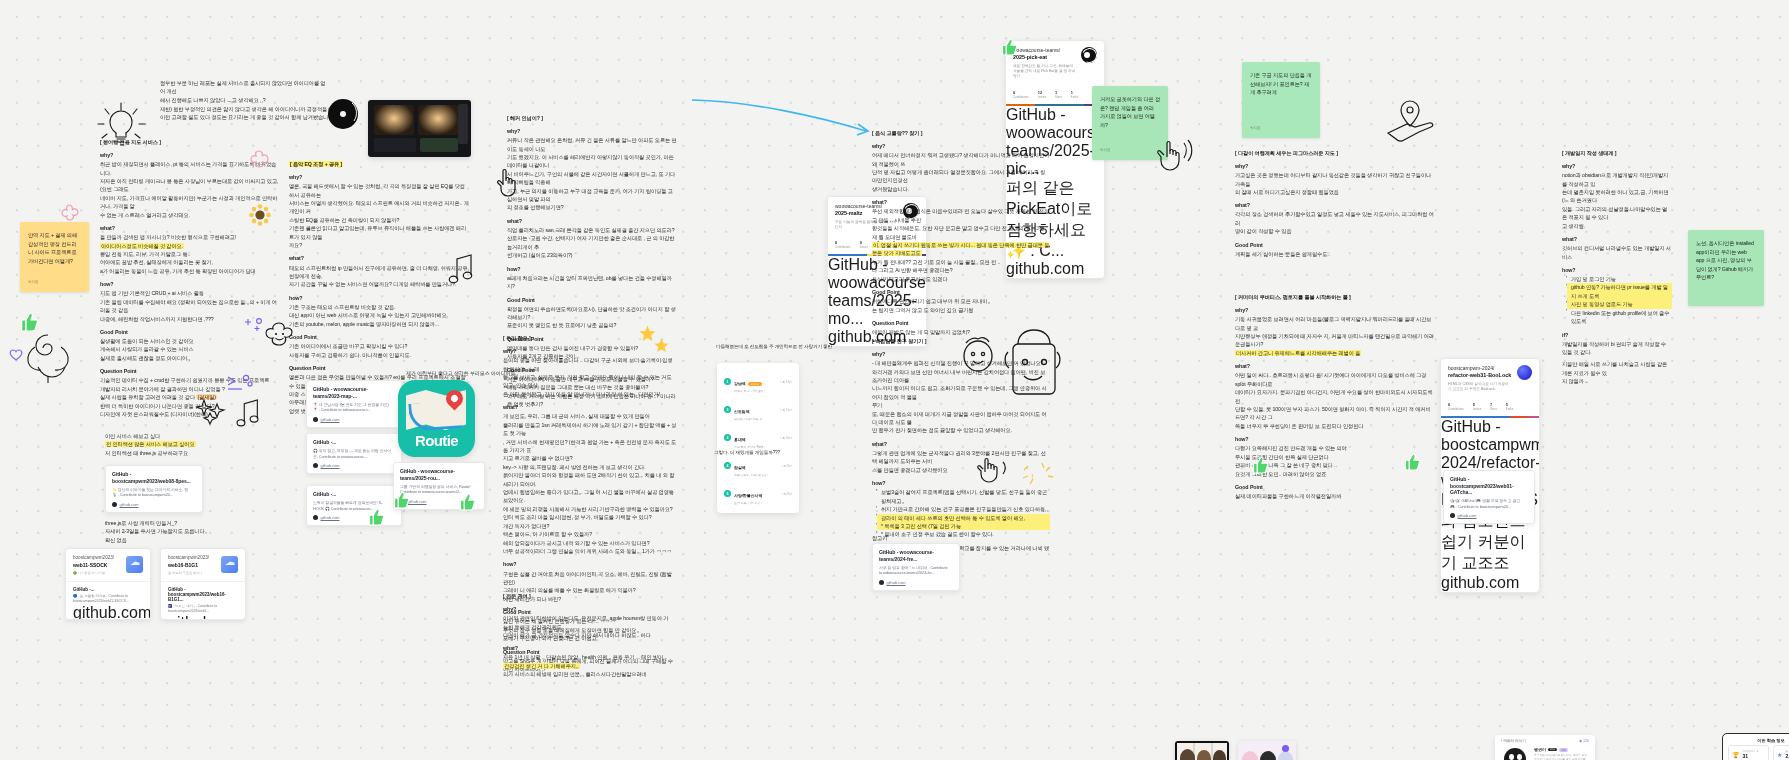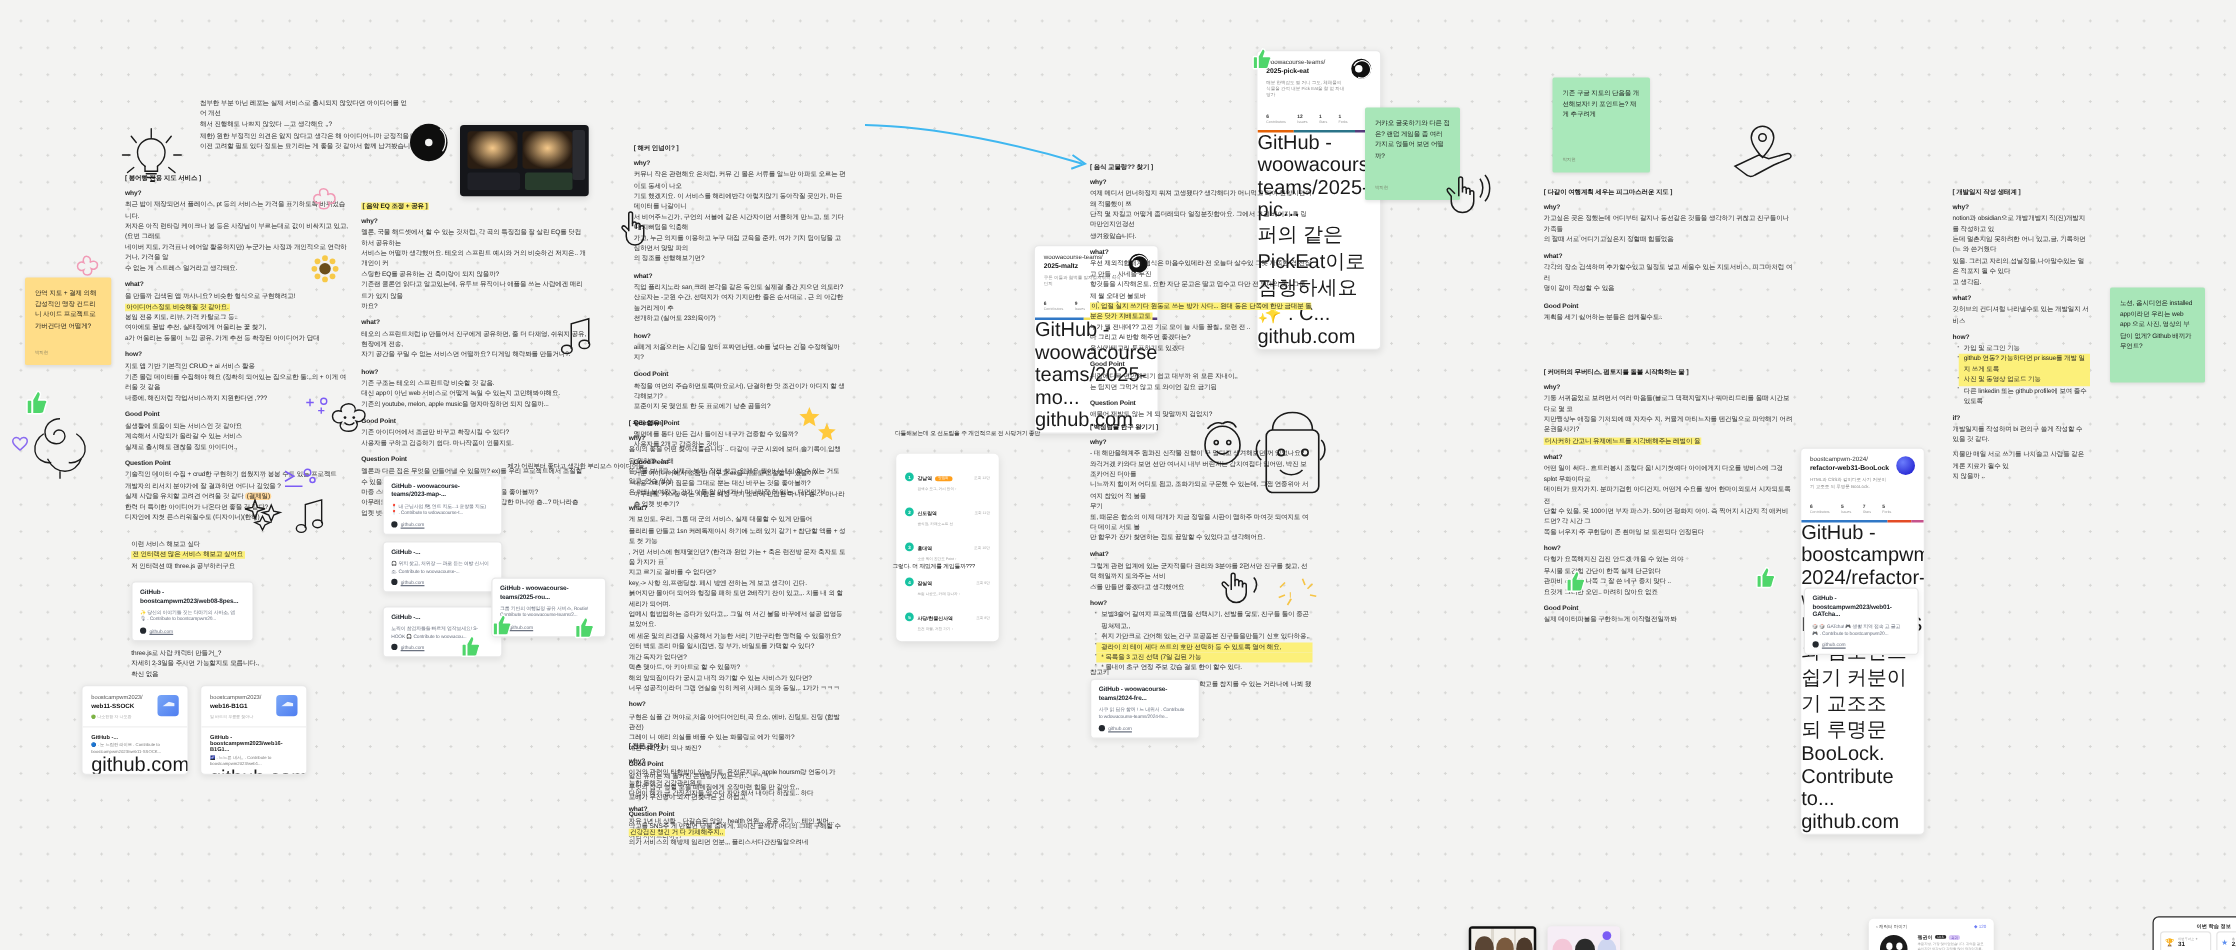--- a/index.html
+++ b/index.html
@@ -280,20 +280,28 @@
       <div class="title">GitHub -...</div>
       <div class="desc">노찍이 참검자들을 빠르게 업작보세요! S-</div>
       <div class="desc" style="margin-top:0">HOOK 🎧  Contribute to woowacou...</div>
       <div class="dom">
           <span class="gh"></span>
           <a>github.com</a>
         </div>
     </div>
   </div>
 
+  <div class="abs" style="left:398px; top:380px; width:74px;">
+    <div class="routie">
+      <div class="map"></div>
+      <div class="road"></div>
+      <div class="pin"></div>
+      <div class="word">Routie</div>
+    </div>
+  </div>
   <div class="abs lcard" style="left:393px; top:462px; width:92px;">
     <div class="pad">
       <div class="title">GitHub - woowacourse-teams/2025-rou...</div>
       <div class="desc">그룹 기반의 여행일정 공유 서비스, Routie!</div>
       <div class="desc" style="margin-top:0">Contribute to woowacourse-teams/2...</div>
       <div class="dom">
           <span class="gh"></span>
           <a>github.com</a>
         </div>
     </div>
@@ -629,21 +637,20 @@
         </div>
     </div>
     <div class="barline">
         <span style="flex:7;background:#3178c6"></span>
         <span style="flex:2;background:#e34c26"></span>
         <span style="flex:1;background:#c6538c"></span>
       </div>
     <div class="pad">
       <div class="title">GitHub - boostcampwm-2024/refactor-we...</div>
       <div class="desc">HTML과 CSS와 컴포넌트 쉽기 커분이기 교조조</div>
-      <div class="desc" style="margin-top:0">되 루명문 BooLock. Contribute to...</div>
       <div class="dom"><span class="gh"></span><a>github.com</a></div>
     </div>
   </div>
 
   <div class="abs lcard" style="left:1443px; top:470px; width:92px;">
     <div class="pad">
       <div class="title">GitHub - boostcampwm2023/web01-GATcha...</div>
       <div class="desc">🎲 🎲 GATcha! 🎮 생활 지역 접속 고 글고</div>
       <div class="desc" style="margin-top:0">🎮 . Contribute to boostcampwm20...</div>
       <div class="dom">

